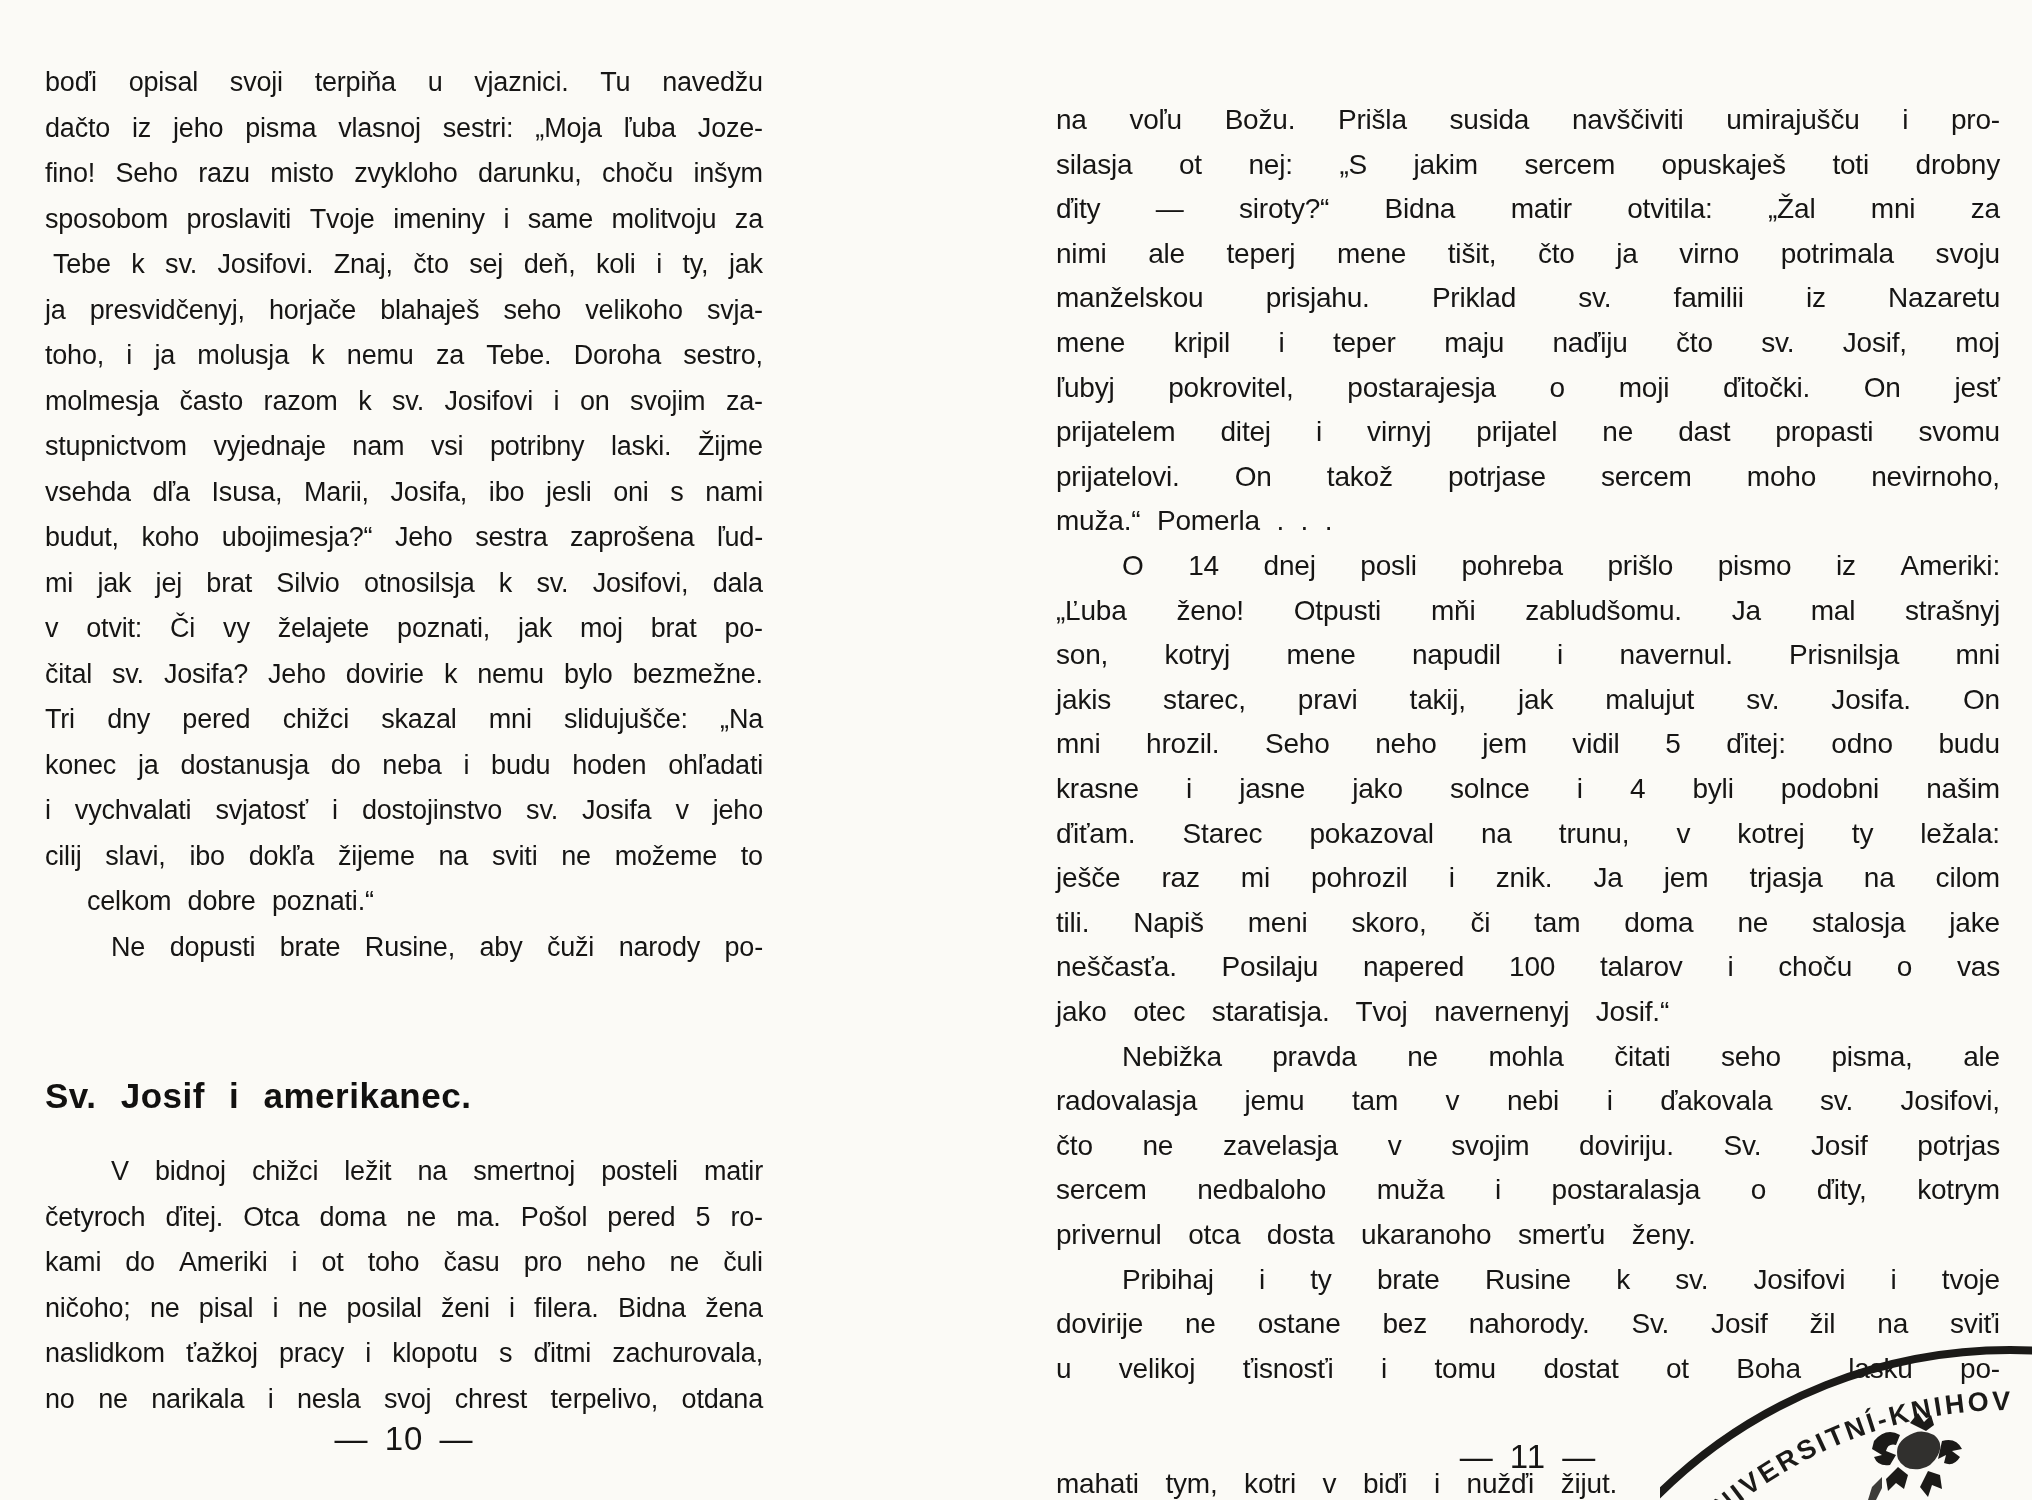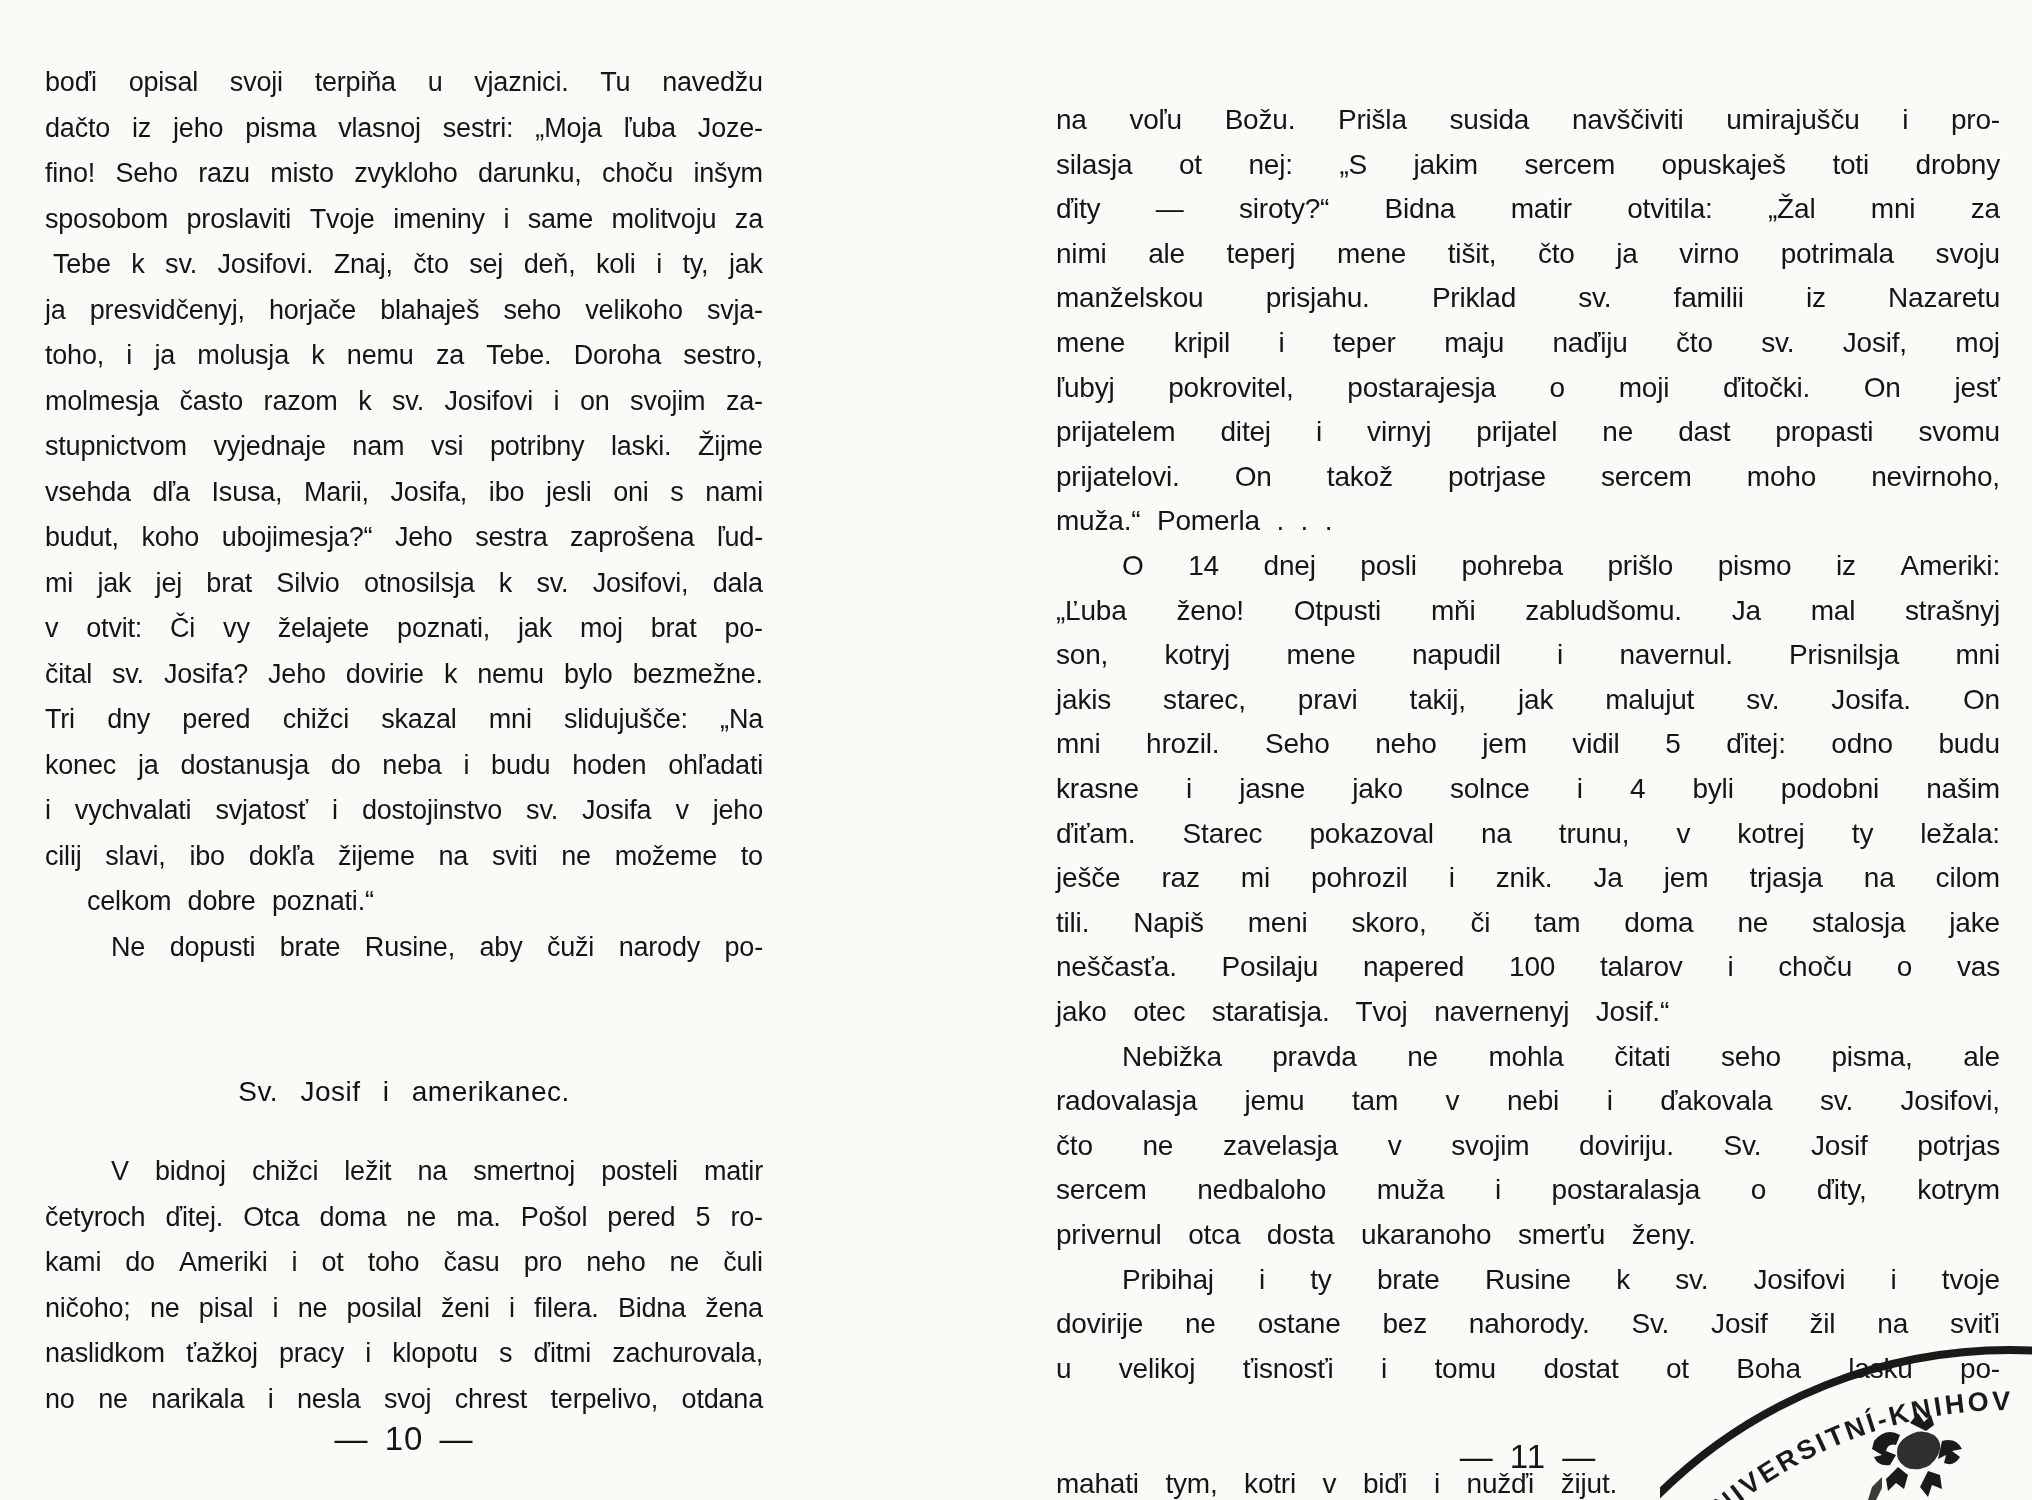--- a/index.html
+++ b/index.html
@@ -21,22 +21,22 @@
     letter-spacing:-0.2px;
     word-spacing:9px;
     font-weight:400;
     color:#161514;
   }
   #rightPage .line{font-size:28px;}
   .line.j{display:flex;justify-content:space-between;word-spacing:0;}
   .line.ind{padding-left:66px;}
   .line.w{word-spacing:19px;}
   .heading{
-    position:absolute;left:0;right:0;text-align:center;
-    font-size:28px;font-weight:400;letter-spacing:0.5px;word-spacing:14px;
+    position:absolute;left:0;right:0;text-align:left;
+    font-size:35px;font-weight:700;letter-spacing:0.5px;word-spacing:14px;
     color:#121110;white-space:nowrap;
   }
   .pagenum{
     position:absolute;left:0;right:0;text-align:center;
     font-size:33px;font-weight:400;letter-spacing:1px;word-spacing:6px;
     color:#161514;
   }
   #stampSvg{
     position:absolute;left:1660px;top:1345px;width:372px;height:155px;
     overflow:hidden;

